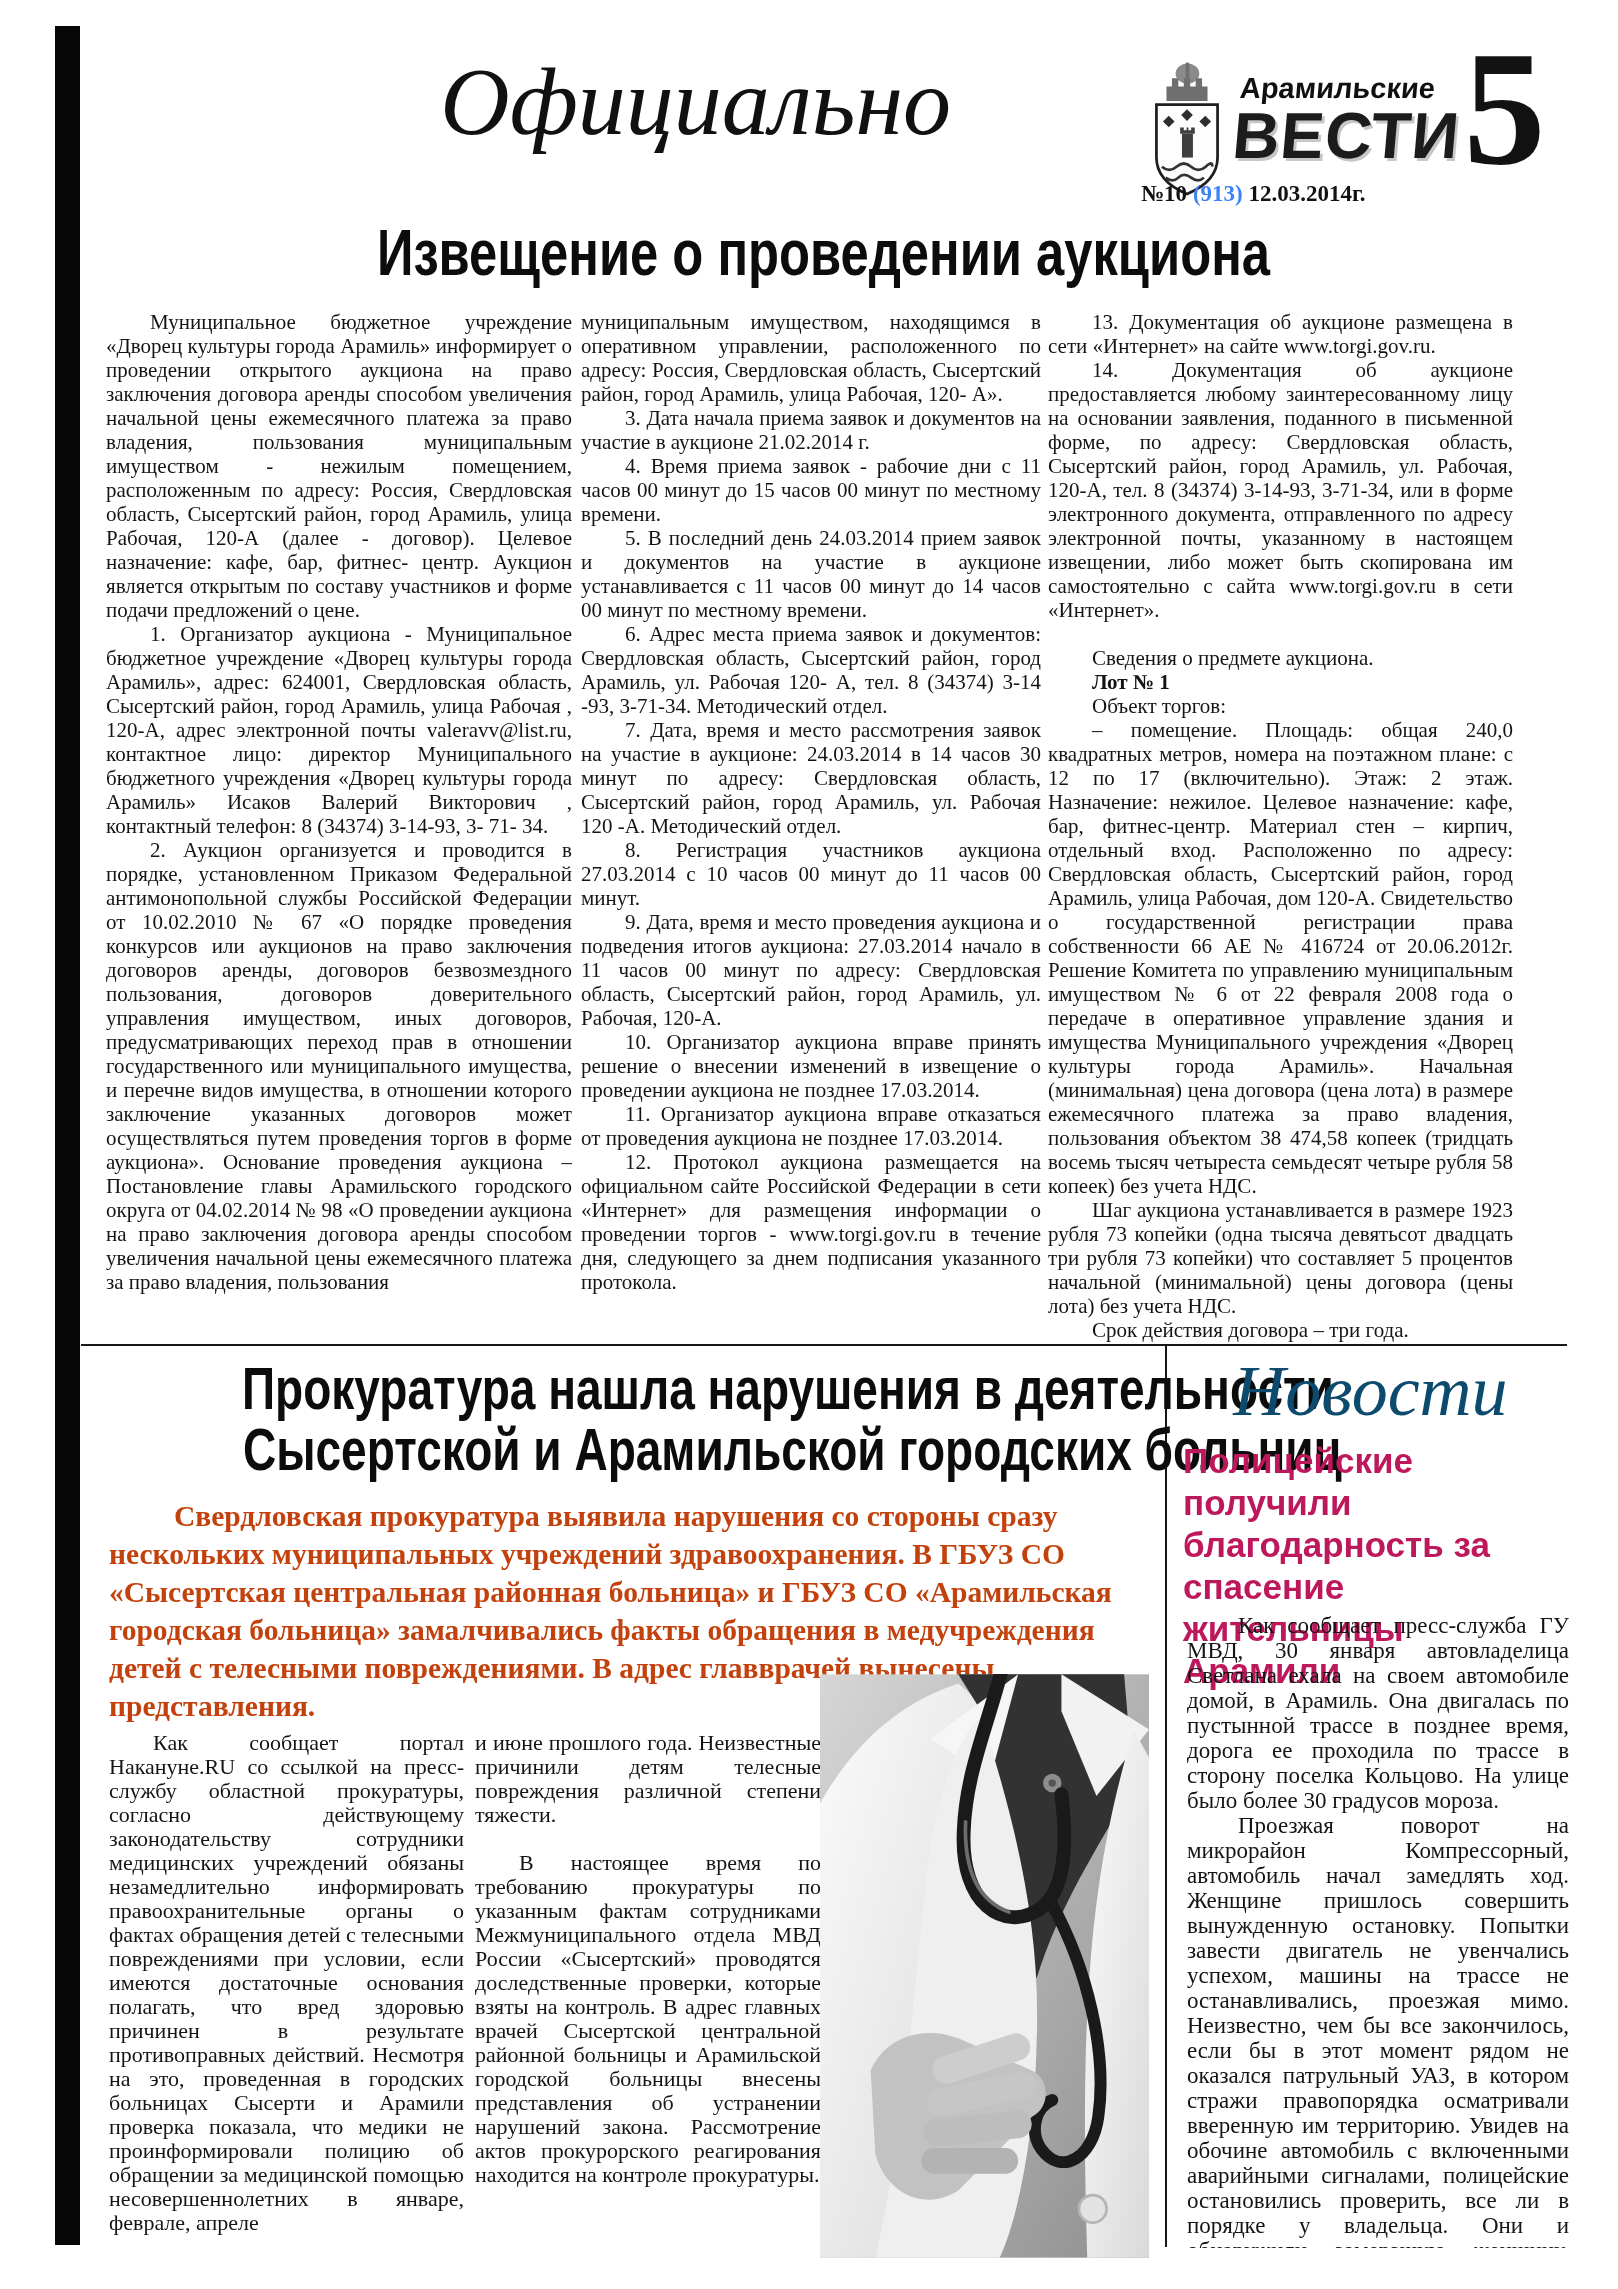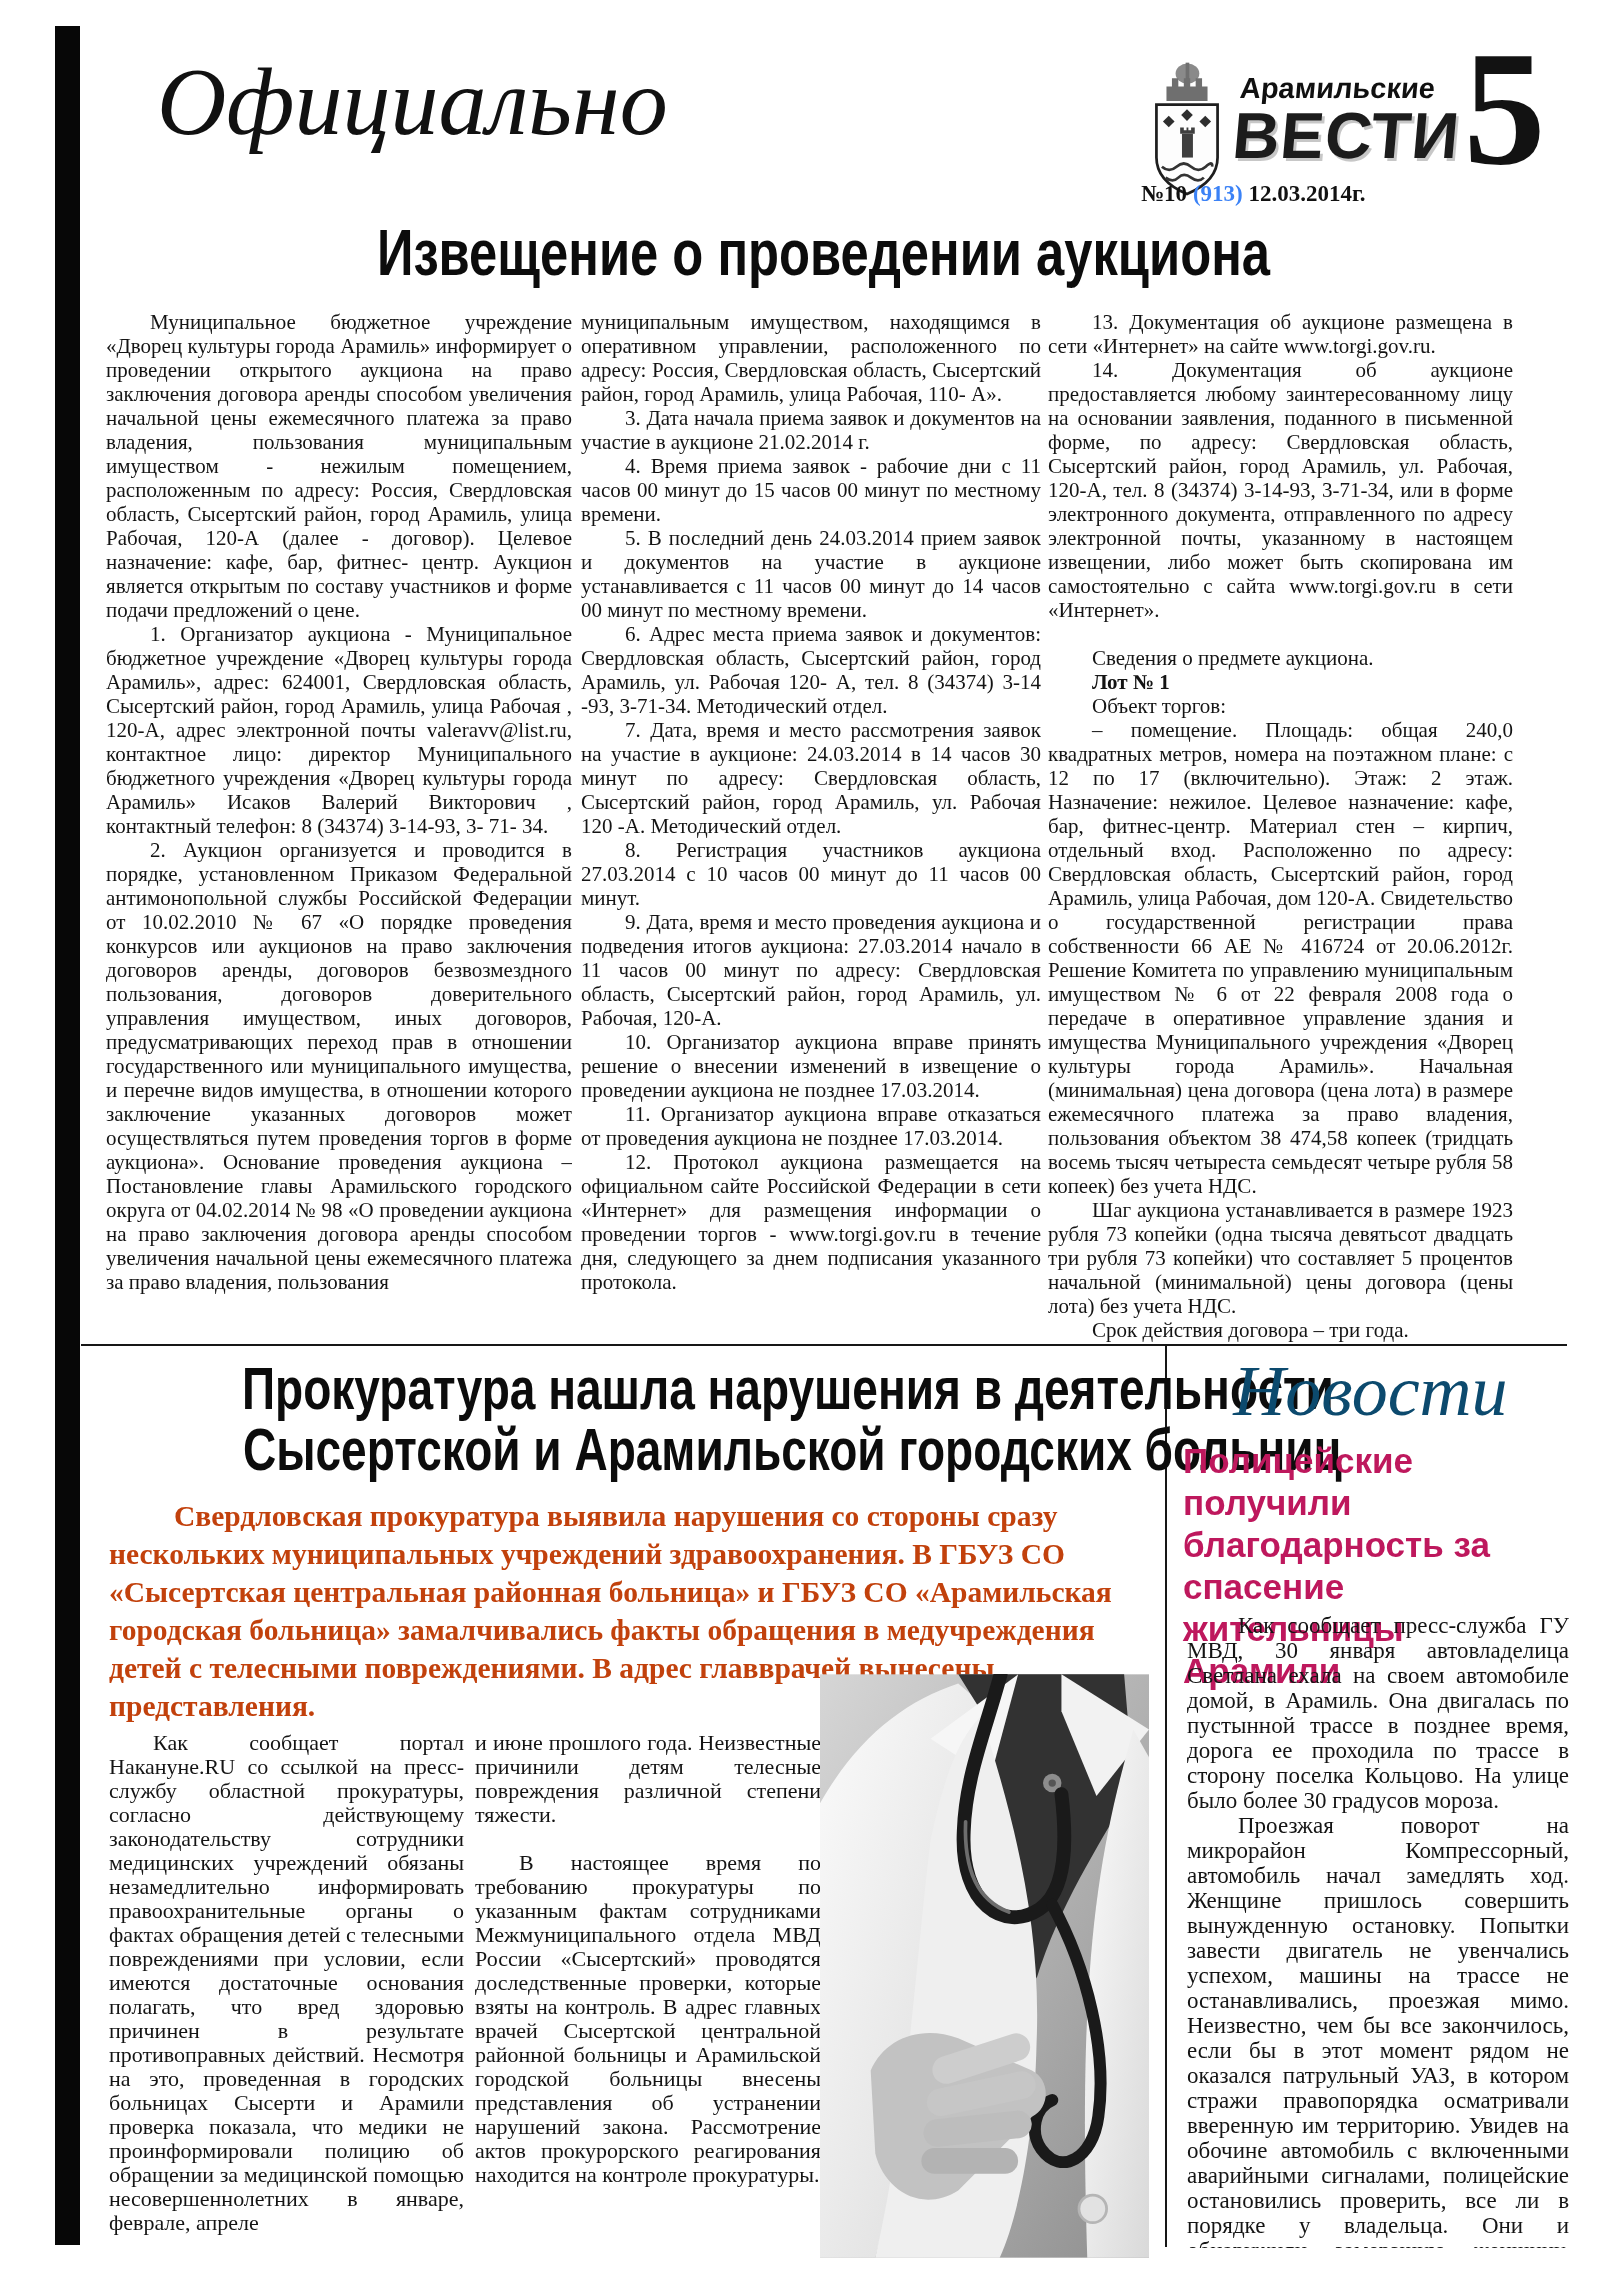--- a/index.html
+++ b/index.html
@@ -3,21 +3,21 @@
 <meta charset="utf-8">
 <style>
   html,body{margin:0;padding:0;background:#ffffff;}
   .page{position:relative;width:1619px;height:2290px;background:#fff;overflow:hidden;
         font-family:"Liberation Serif", serif;color:#141414;}
 
   .leftbar{position:absolute;left:55px;top:26px;width:25px;height:2219px;background:#070707;}
 
   
   .section-title{position:absolute;left:157px;top:37px;width:794px;height:129px;
-        font-style:italic;font-size:96px;line-height:129px;text-align:left;color:#111;
+        font-style:italic;font-size:96px;line-height:129px;text-align:right;color:#111;
         font-family:"Liberation Serif", serif;}
   .logo-arms{position:absolute;left:1143px;top:59px;width:88px;height:146px;}
   .logo-top{position:absolute;left:1237px;top:72px;width:201px;text-align:center;
         font-family:"Liberation Sans", sans-serif;font-weight:bold;font-size:29px;
         transform:skewX(-5deg);color:#101010;}
   .logo-main{position:absolute;left:1233px;top:96px;width:205px;text-align:center;
         font-family:"Liberation Sans", sans-serif;font-weight:bold;font-size:65px;line-height:79px;
         transform:skewX(-5deg);color:#1c1c1c;text-shadow:2.8px 2.8px 0 rgba(0,0,0,0.22);letter-spacing:0.9px;}
   .issue-line{position:absolute;left:1141px;top:181px;width:295px;font-size:23px;font-weight:bold;
         font-family:"Liberation Serif", serif;color:#111;white-space:nowrap;}
@@ -101,21 +101,21 @@
     <span class="cond">Извещение о проведении аукциона</span>
   </h1>
 
   <div class="newscol auc auc1">
     <p>Муниципальное бюджетное учреждение «Дворец культуры города Арамиль»  информирует о проведении открытого аукциона на право заключения договора аренды способом увеличения начальной цены ежемесячного платежа за право владения, пользования муниципальным имуществом - нежилым помещением, расположенным по адресу: Россия, Свердловская область, Сысертский район, город Арамиль, улица Рабочая, 120-А (далее - договор). Целевое назначение: кафе, бар, фитнес- центр. Аукцион является открытым по составу участников и форме подачи предложений о цене.</p>
     <p>1. Организатор аукциона -  Муниципальное бюджетное учреждение «Дворец культуры города Арамиль», адрес: 624001, Свердловская область, Сысертский район, город Арамиль, улица Рабочая , 120-А, адрес электронной почты valeravv@list.ru, контактное лицо: директор Муниципального бюджетного учреждения «Дворец культуры города Арамиль» Исаков Валерий Викторович , контактный телефон:  8 (34374) 3-14-93, 3- 71- 34.</p>
     <p>2. Аукцион организуется и проводится в порядке, установленном Приказом Федеральной антимонопольной службы Российской Федерации от 10.02.2010 № 67 «О порядке проведения конкурсов или аукционов на право заключения договоров аренды, договоров безвозмездного пользования, договоров доверительного управления имуществом, иных договоров, предусматривающих переход прав в отношении государственного или муниципального имущества, и перечне видов имущества, в отношении которого заключение указанных договоров может осуществляться путем проведения торгов в форме аукциона». Основание проведения аукциона – Постановление главы Арамильского городского округа от 04.02.2014 № 98 «О проведении аукциона на право заключения договора аренды способом увеличения начальной цены ежемесячного платежа за право владения, пользования</p>
   </div>
 
   <div class="newscol auc auc2">
-    <p class="no-indent">муниципальным имуществом, находящимся в оперативном управлении, расположенного по адресу: Россия, Свердловская область, Сысертский район, город Арамиль, улица Рабочая, 110- А».</p>
+    <p class="no-indent">муниципальным имуществом, находящимся в оперативном управлении, расположенного по адресу: Россия, Свердловская область, Сысертский район, город Арамиль, улица Рабочая, 120- А».</p>
     <p>3. Дата начала приема заявок и документов на участие в аукционе   21.02.2014 г.</p>
     <p>4. Время приема заявок - рабочие дни с  11 часов 00 минут до 15 часов 00 минут по местному времени.</p>
     <p>5. В последний день 24.03.2014 прием заявок и документов на участие в аукционе устанавливается с 11 часов 00 минут до 14 часов 00 минут  по местному времени.</p>
     <p>6. Адрес места приема заявок и документов: Свердловская область, Сысертский район, город Арамиль, ул. Рабочая 120- А, тел. 8 (34374) 3-14 -93, 3-71-34. Методический отдел.</p>
     <p>7. Дата, время и место рассмотрения заявок на участие в аукционе: 24.03.2014 в 14 часов 30 минут по адресу: Свердловская область, Сысертский район, город Арамиль, ул. Рабочая 120 -А. Методический отдел.</p>
     <p>8. Регистрация участников аукциона 27.03.2014 с 10 часов 00 минут до 11 часов 00 минут.</p>
     <p>9. Дата, время и место проведения аукциона и подведения итогов аукциона: 27.03.2014 начало в 11 часов 00 минут по адресу: Свердловская область, Сысертский район, город Арамиль, ул. Рабочая, 120-А.</p>
     <p>10. Организатор аукциона вправе принять решение о внесении изменений в извещение о проведении аукциона не позднее 17.03.2014.</p>
     <p>11. Организатор аукциона вправе отказаться от проведения аукциона не позднее 17.03.2014.</p>
     <p>12. Протокол аукциона размещается на официальном сайте Российской Федерации в сети «Интернет» для размещения информации о проведении торгов -  www.torgi.gov.ru в течение дня, следующего за днем подписания указанного протокола.</p>

